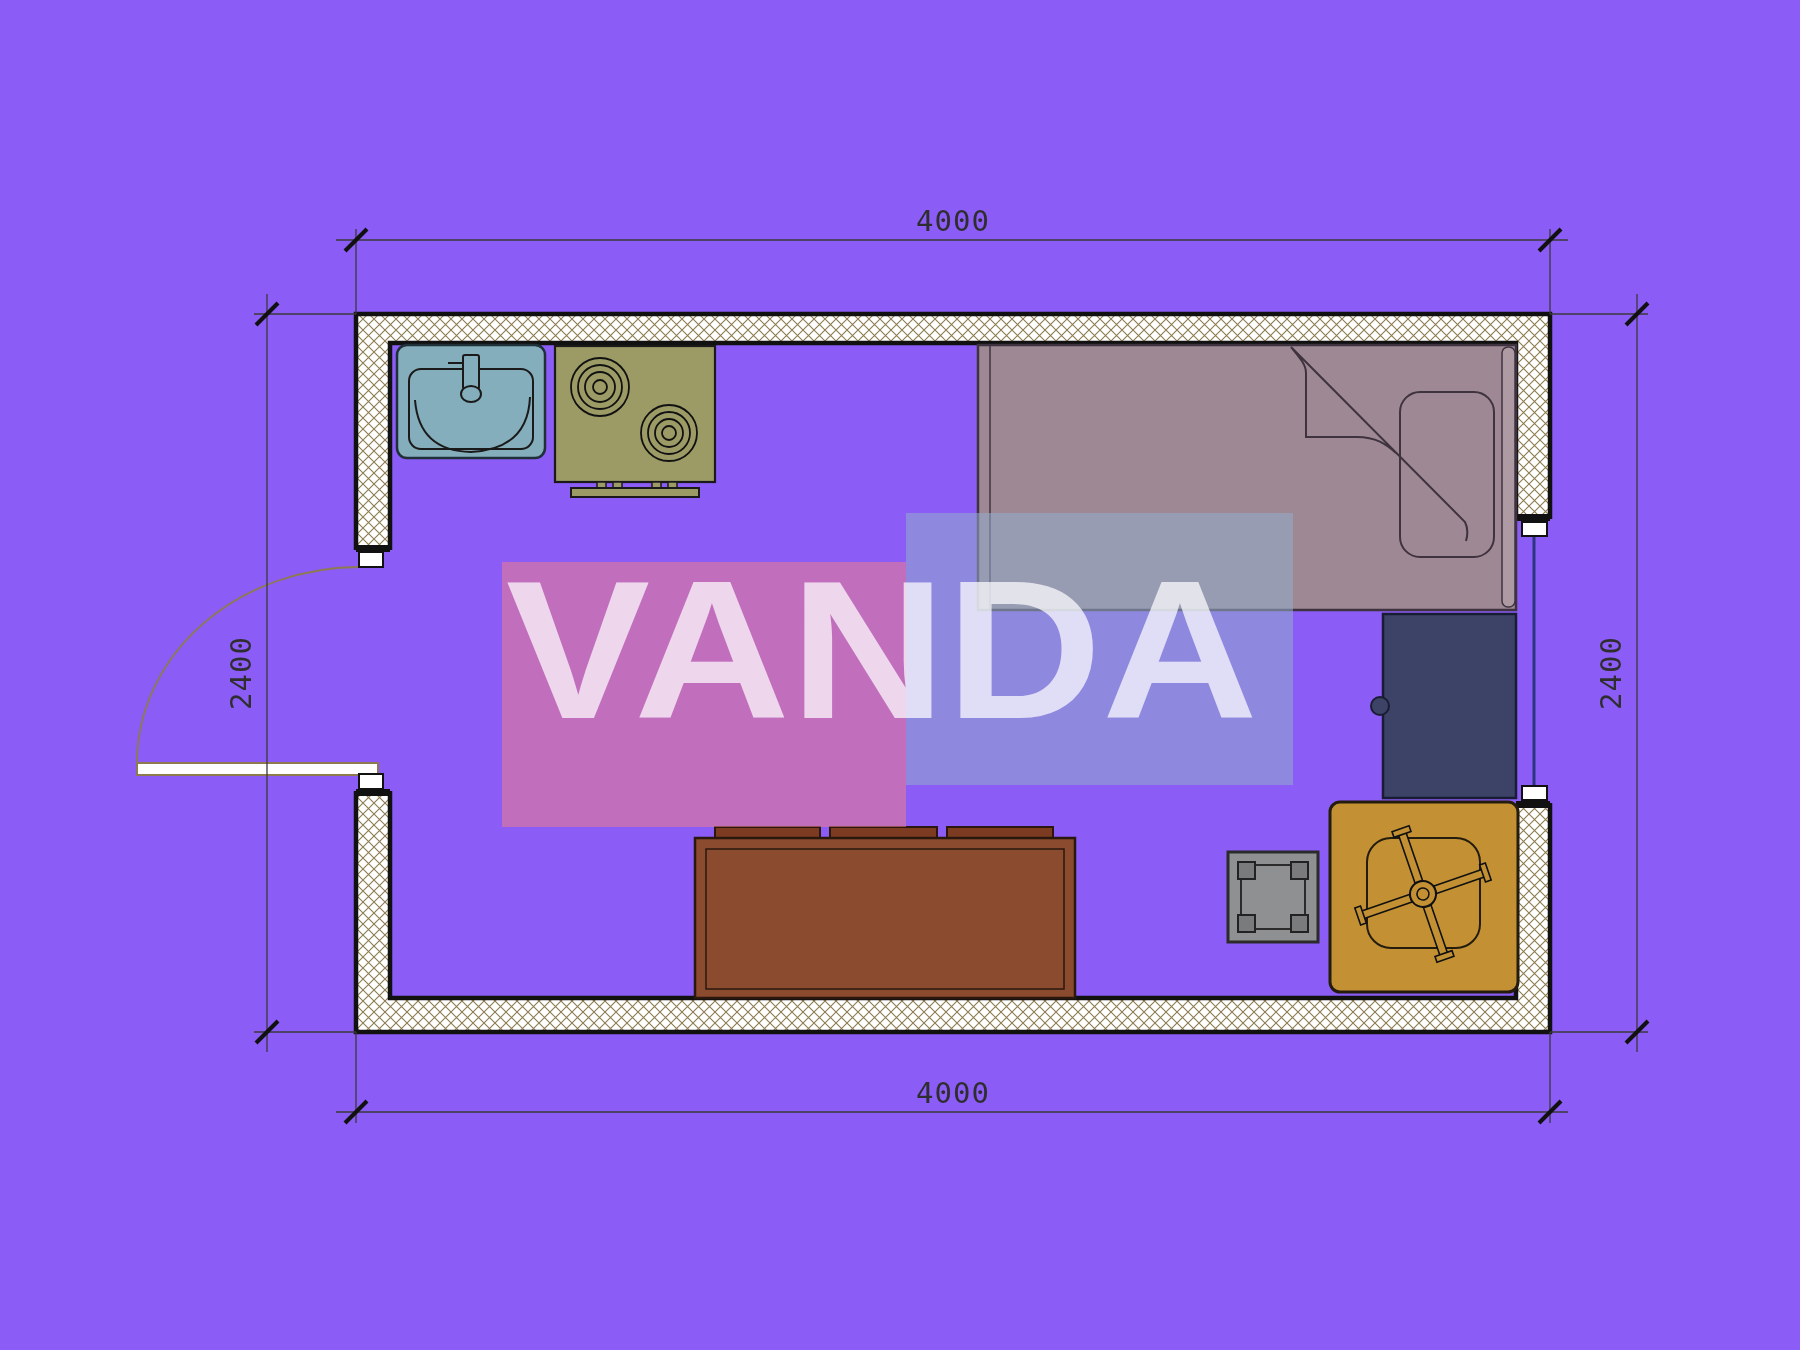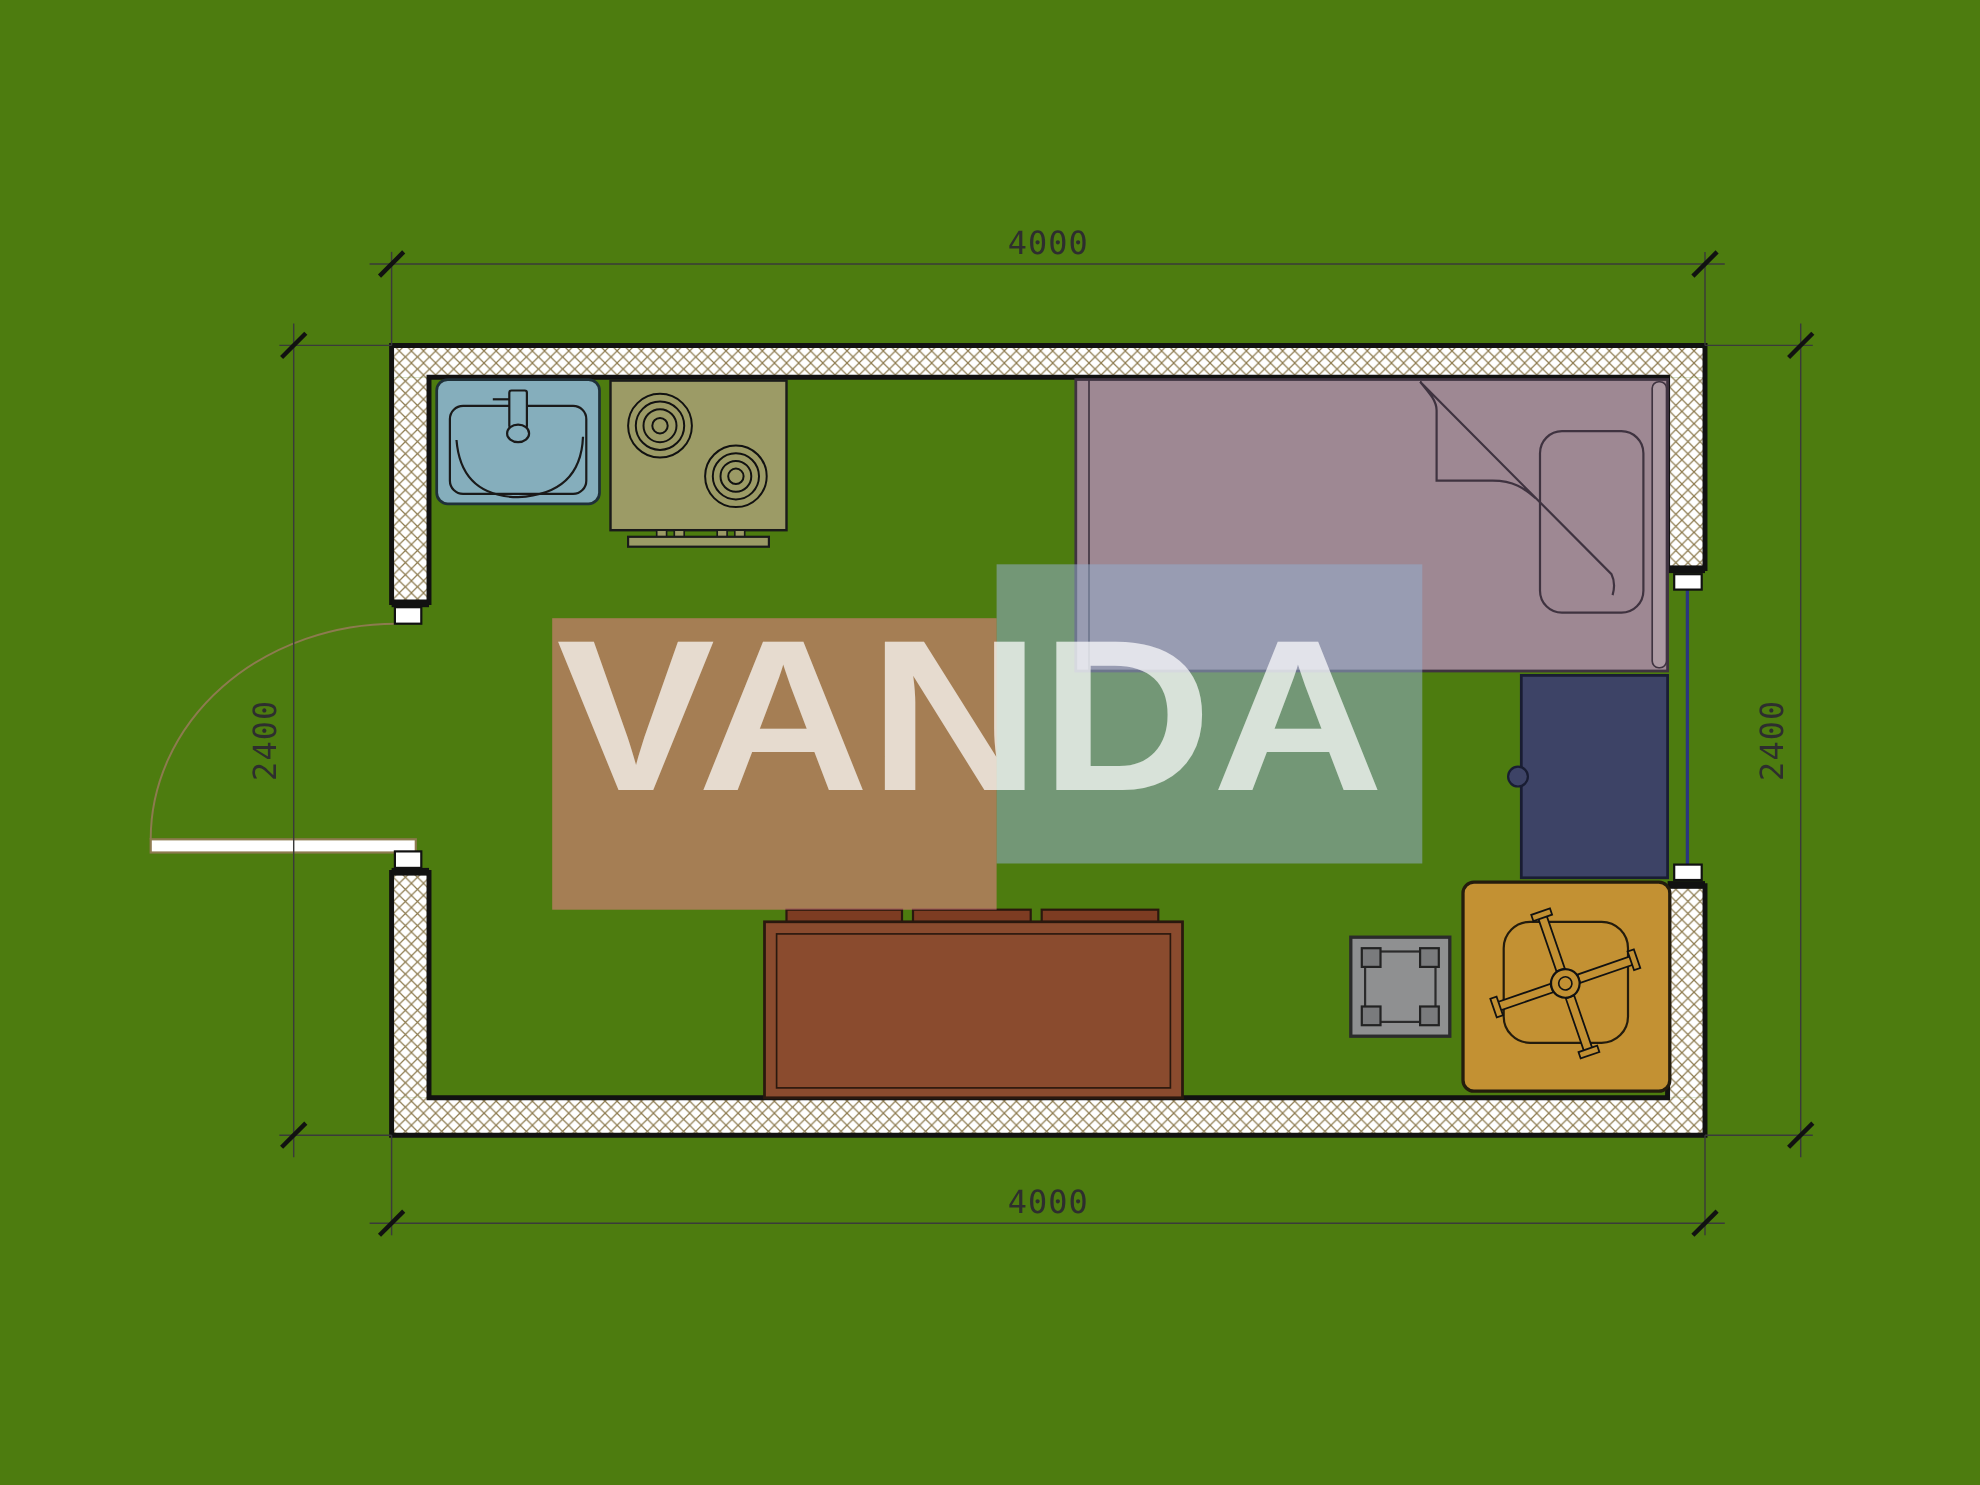--- a/index.html
+++ b/index.html
@@ -1,16 +1,16 @@
 <!DOCTYPE html>
 <html><head>
 <meta charset="utf-8">
 <style>
   html,body{margin:0;padding:0;background:#fff;}
-  .stage{position:relative;width:1800px;height:1350px;background:#4d7c0f;overflow:hidden;
+  .stage{position:relative;width:1800px;height:1350px;background:#8b5cf6;overflow:hidden;
          font-family:"DejaVu Sans","Liberation Sans",sans-serif;}
   svg text.dim{font-family:"DejaVu Sans Mono","Liberation Mono",monospace;
                font-size:29px;letter-spacing:1px;}
   svg text.wm{font-family:"Liberation Sans","DejaVu Sans",sans-serif;
               font-weight:700;font-size:196px;}
 </style>
 </head>
 <body>
 
 <div class="stage">

